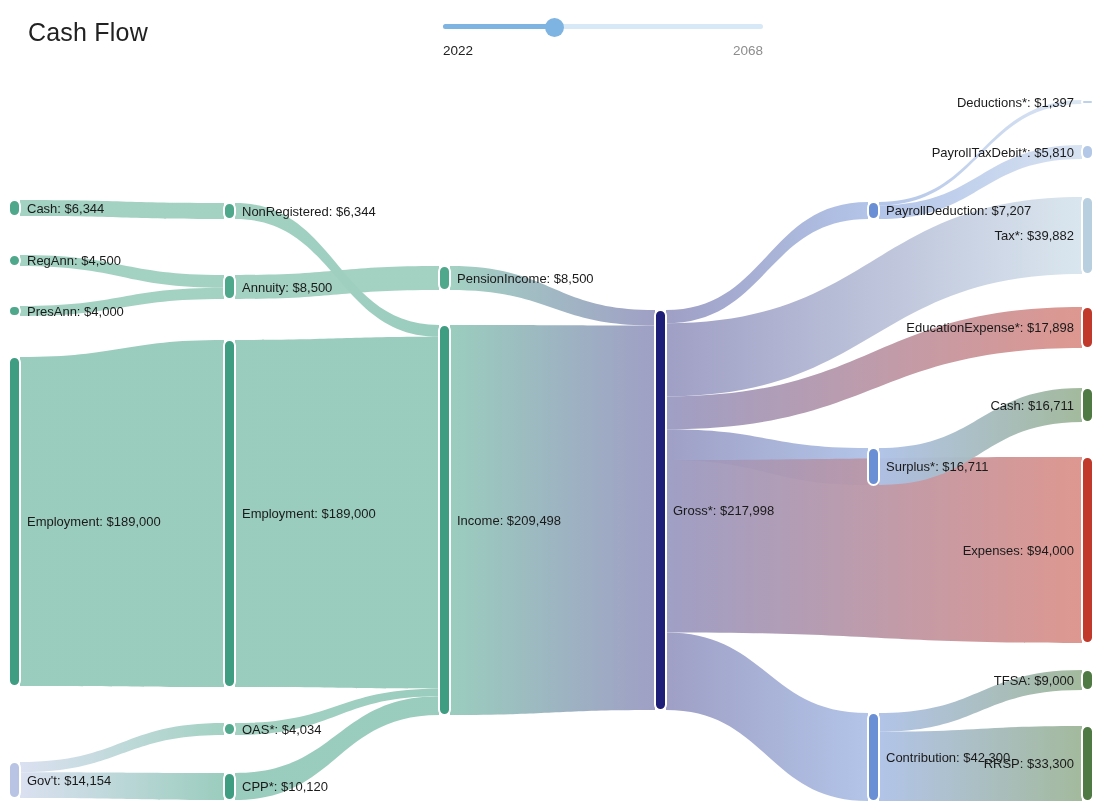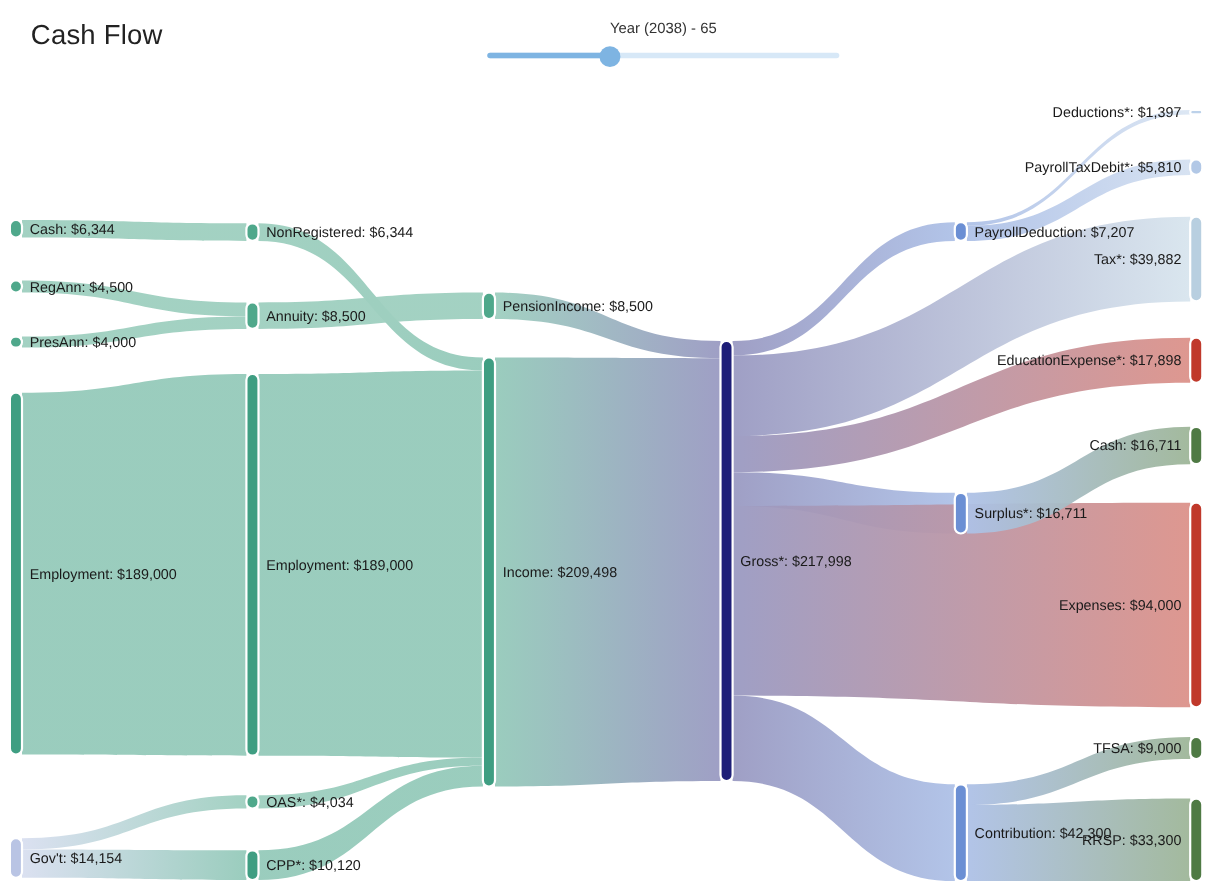--- a/index.html
+++ b/index.html
@@ -86,25 +86,28 @@
     font-size: 13px;
     fill: #1a1a1a;
   }
 </style>
 </head>
 <body>
 
 <div id="page-title">Cash Flow</div>
 
 <div id="slider-widget">
-  <div id="slider-label">Year (2038) - 65</div>
   <div class="slider-track-wrap">
     <div class="slider-rail"></div>
     <div class="slider-fill" id="slider-fill" style="width: 34.7826%;"></div>
     <div class="slider-thumb" id="slider-thumb" style="left: 34.7826%;"></div>
+  </div>
+  <div class="slider-ends">
+    <span id="slider-min">2022</span>
+    <span id="slider-max">2068</span>
   </div>
 </div>
 
 <svg id="sankey-svg" width="1110" height="809">
   <defs id="sankey-defs">
       <linearGradient id="lg0" x1="20" x2="224" y1="0" y2="0" gradientUnits="userSpaceOnUse">
         <stop offset="0%" stop-color="rgb(158,207,191)"></stop>
         <stop offset="100%" stop-color="rgb(158,207,191)"></stop>
       </linearGradient>
       <linearGradient id="lg1" x1="20" x2="224" y1="0" y2="0" gradientUnits="userSpaceOnUse">

